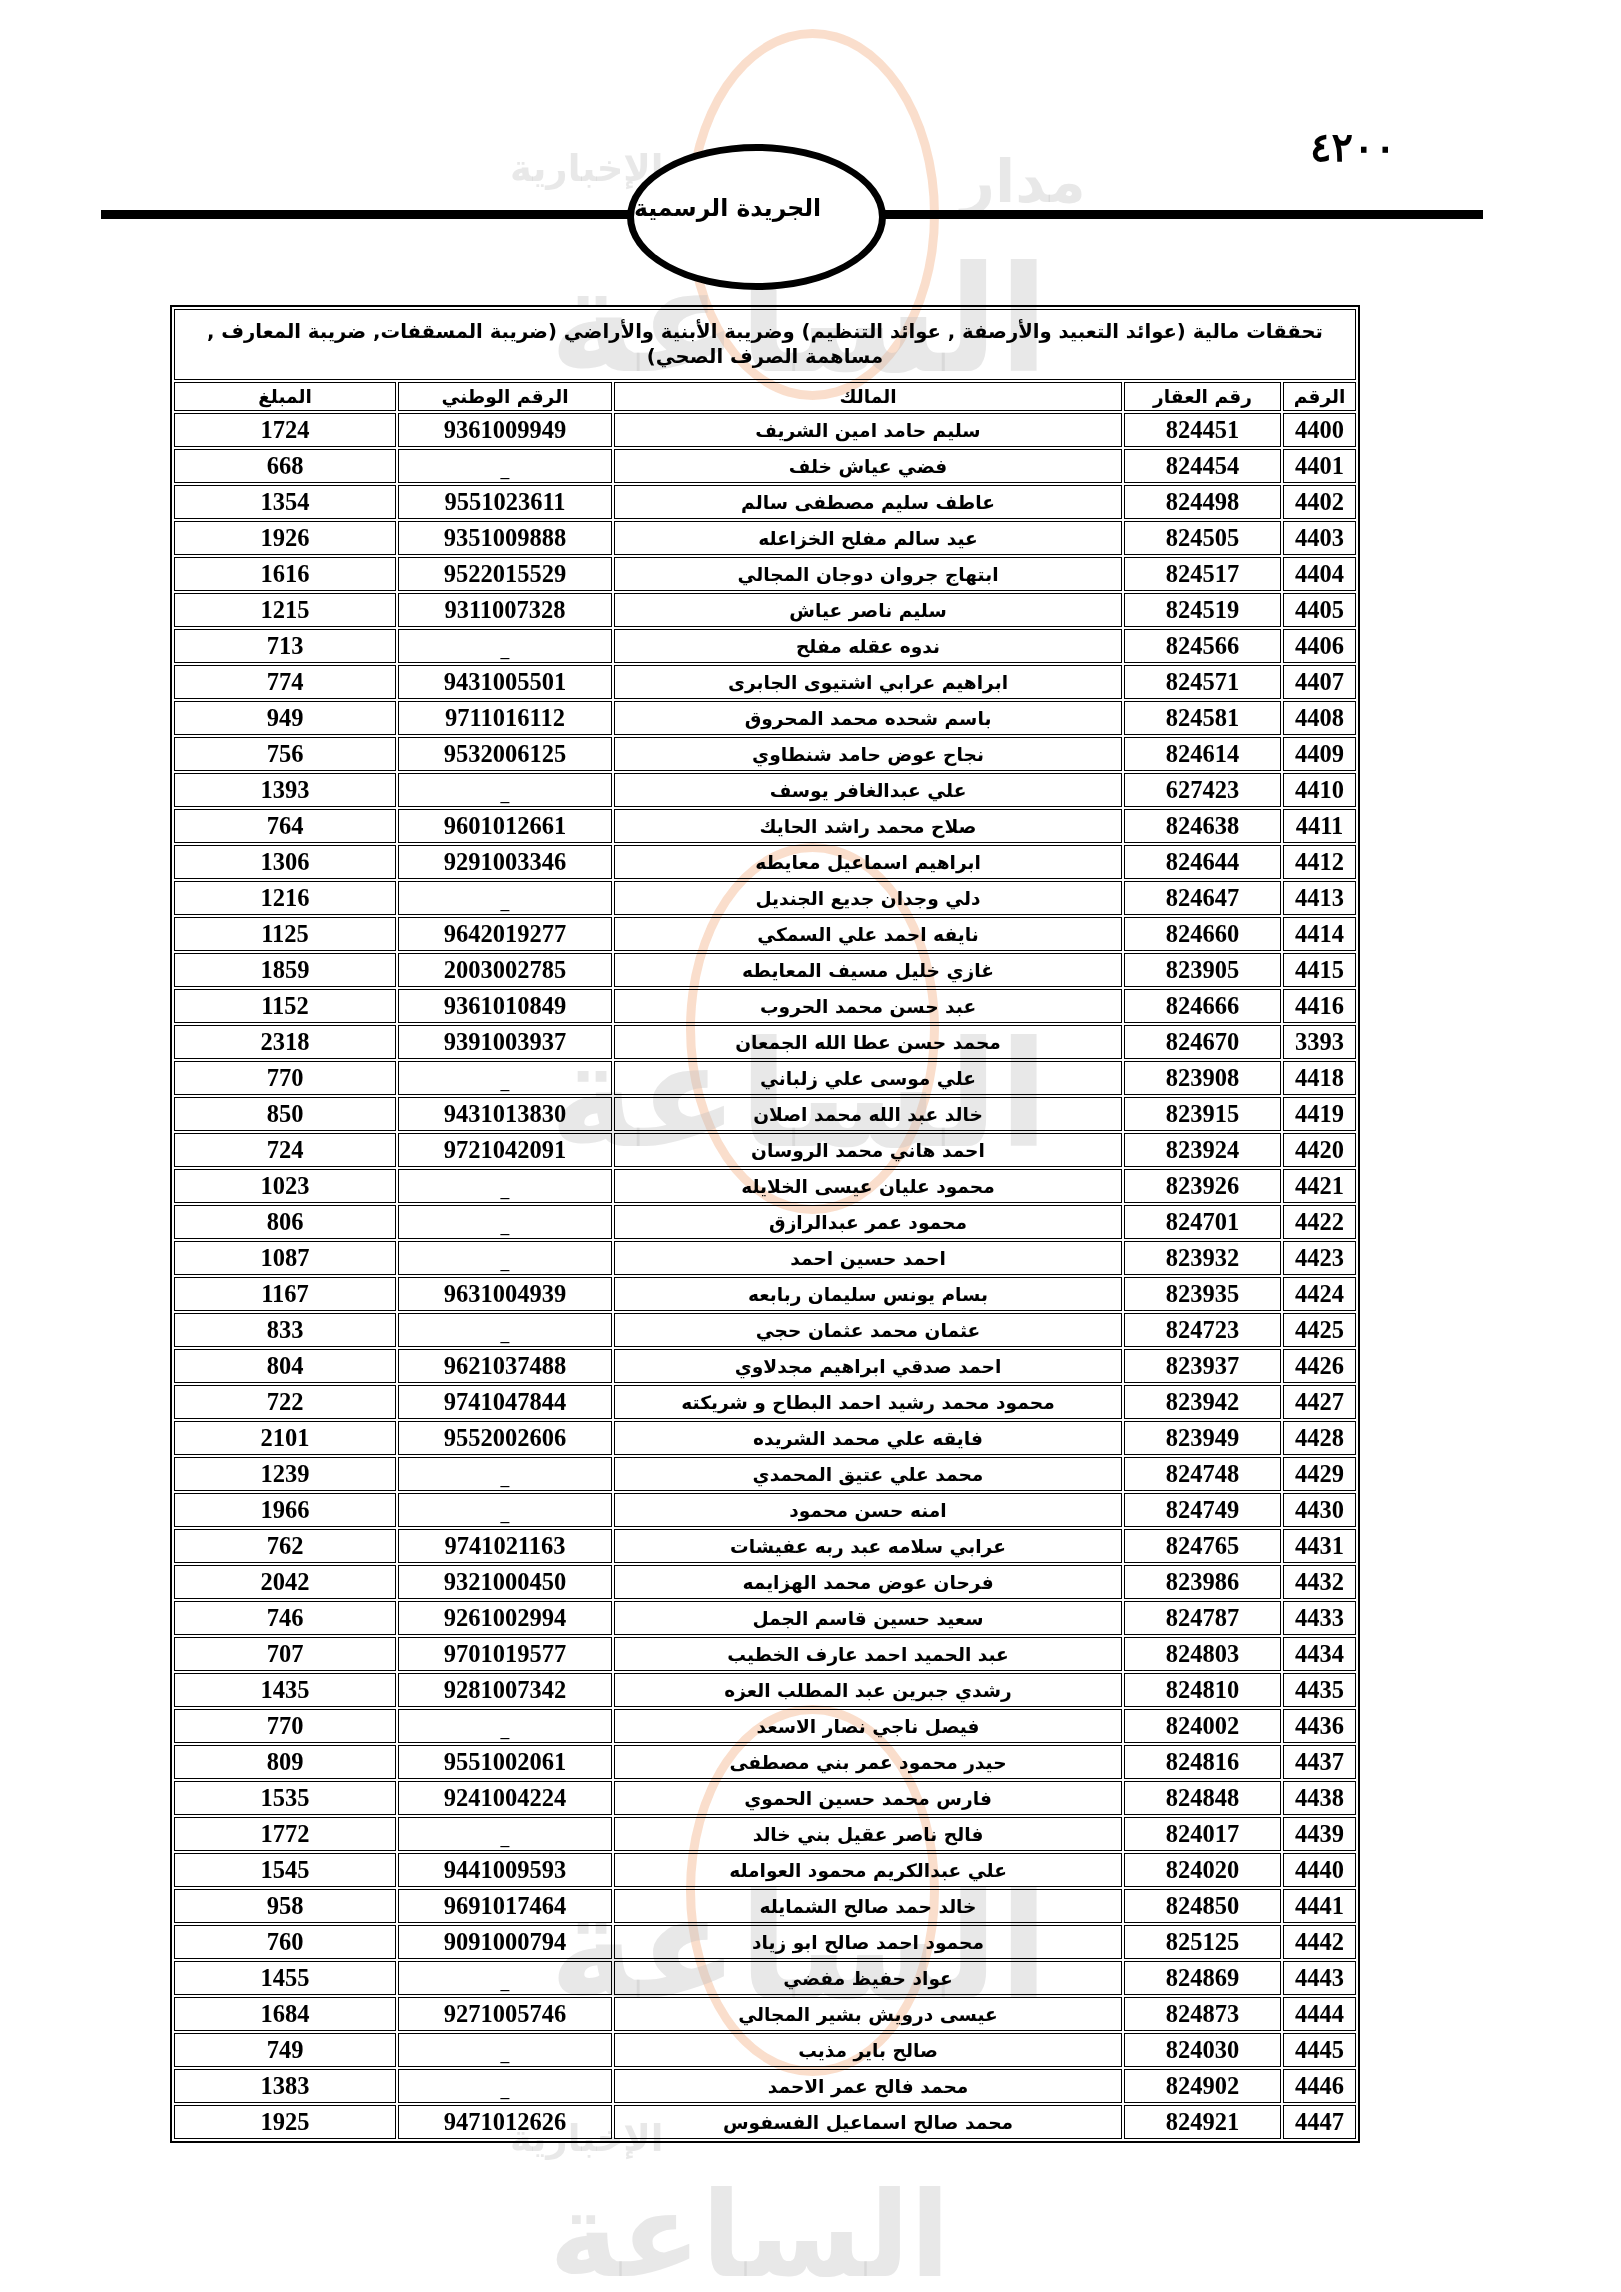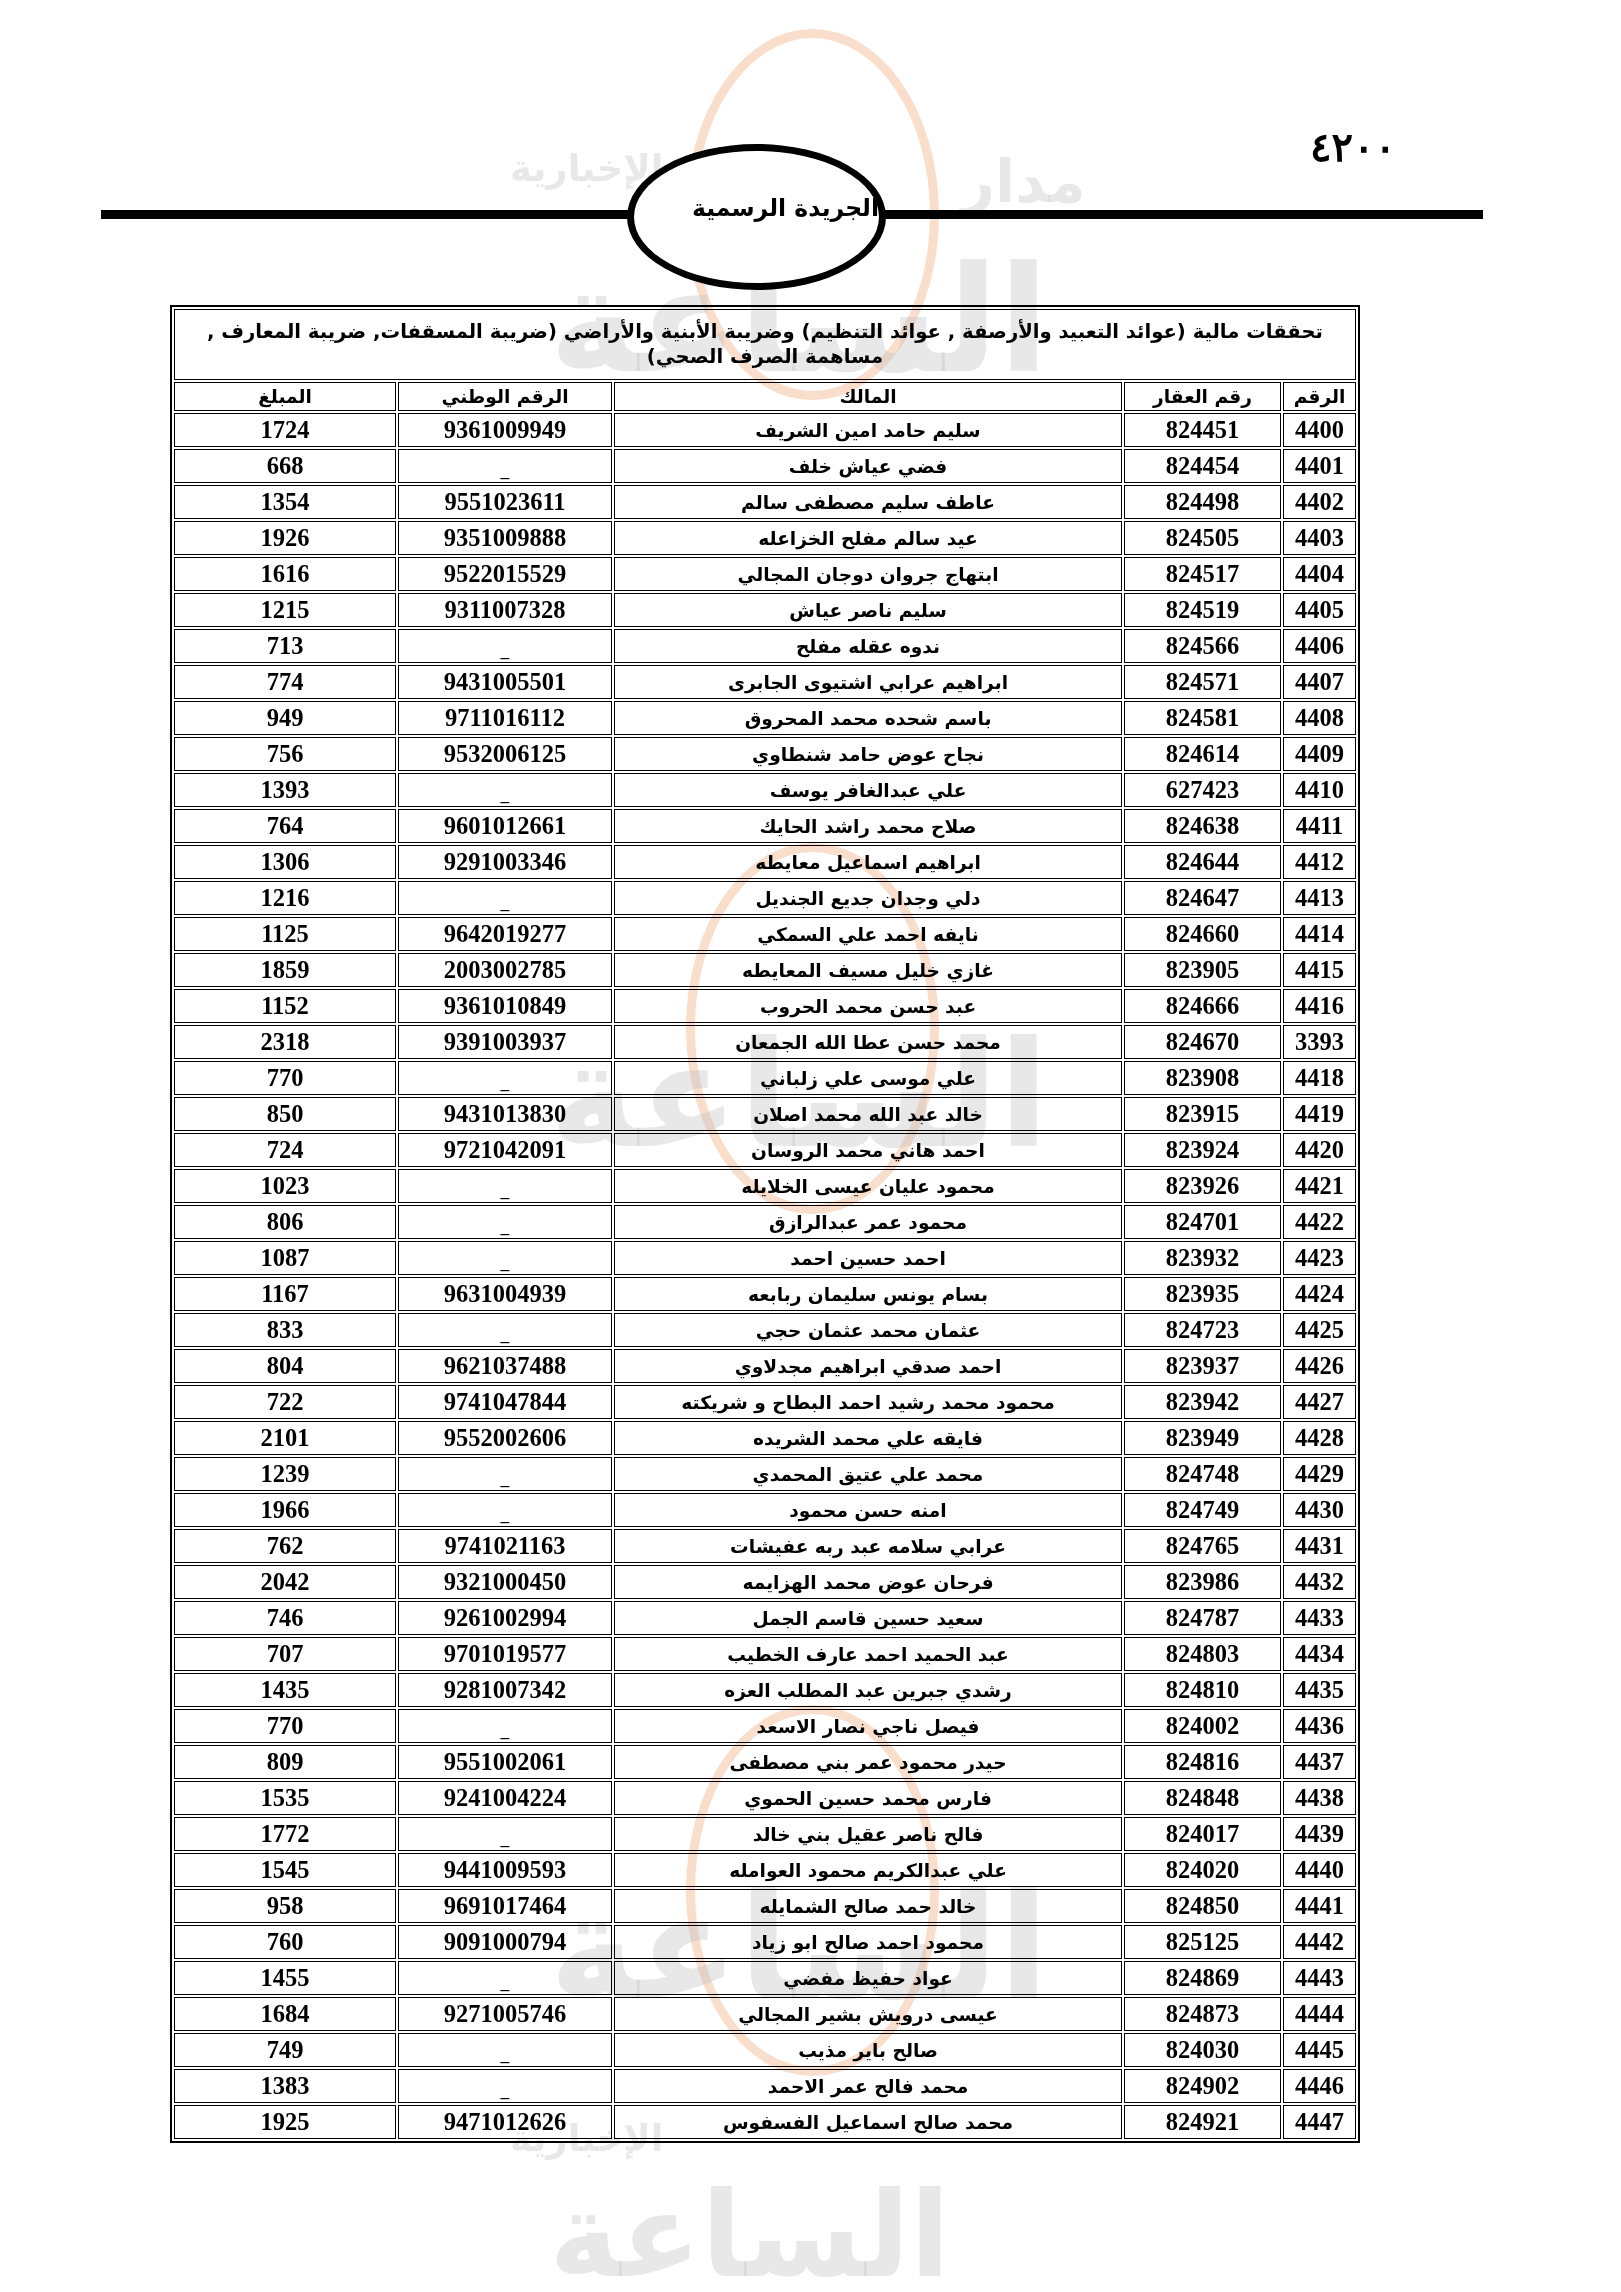--- a/index.html
+++ b/index.html
@@ -5,21 +5,21 @@
   html, body { margin:0; padding:0; background:#ffffff; }
   body { width:1621px; height:2293px; position:relative; overflow:hidden; font-family:"DejaVu Sans", sans-serif; color:#000; }
 
   
   .wm { position:absolute; pointer-events:none; }
   .wm-ring { border:9.8px solid rgba(240,160,110,0.35); border-radius:50%; }
   .wm-text { color:rgba(190,190,190,0.35); font-weight:bold; font-family:"DejaVu Sans", sans-serif; }
 
   .page-number { position:absolute; top:123px; right:225px; font-size:40px; font-weight:bold; letter-spacing:9.8px; font-family:"DejaVu Serif", serif; direction:rtl; }
   .rule { position:absolute; top:210px; left:101px; width:1382px; height:8.8px; background:#000; }
-  .masthead-oval { position:absolute; top:144px; left:627px; width:245px; height:132px; border:7.8px solid #000; border-radius:50%; background:#fff; display:flex; align-items:center; justify-content:flex-end; }
+  .masthead-oval { position:absolute; top:144px; left:627px; width:245px; height:132px; border:7.8px solid #000; border-radius:50%; background:#fff; display:flex; align-items:center; justify-content:flex-start; }
   .masthead-title { font-size:23.5px; font-weight:bold; direction:rtl; margin-top:-17.6px; }
 
   .table-wrap { position:absolute; top:305px; left:170px; width:1190px; }
   table { width:100%; border-collapse:separate; border-spacing:2px; border:2px solid #000; direction:rtl; font-weight:bold; }
   td, th { border:1.5px solid #000; padding:0; text-align:center; background:transparent; }
   .caption-cell { font-size:19.6px; line-height:25.5px; height:61px; padding:3.9px 9.8px; }
   th { font-size:18.6px; height:27.4px; font-weight:bold; }
   td { height:32px; font-size:20.6px; }
   .num { font-family:"Liberation Serif", serif; font-size:24.5px; font-weight:bold; }
   .name { font-size:18.6px; }

